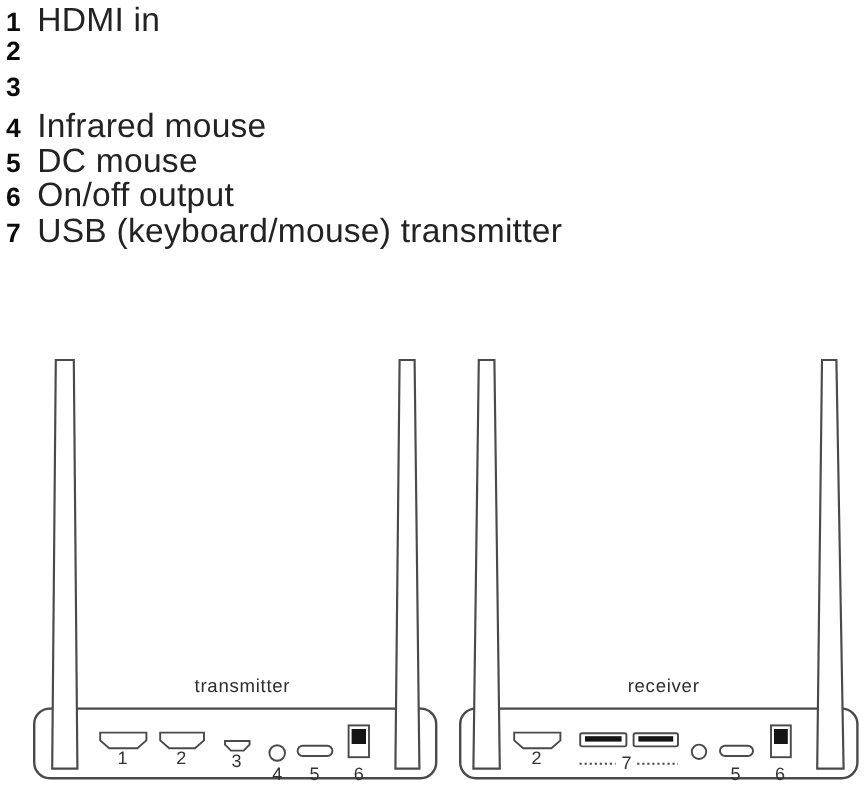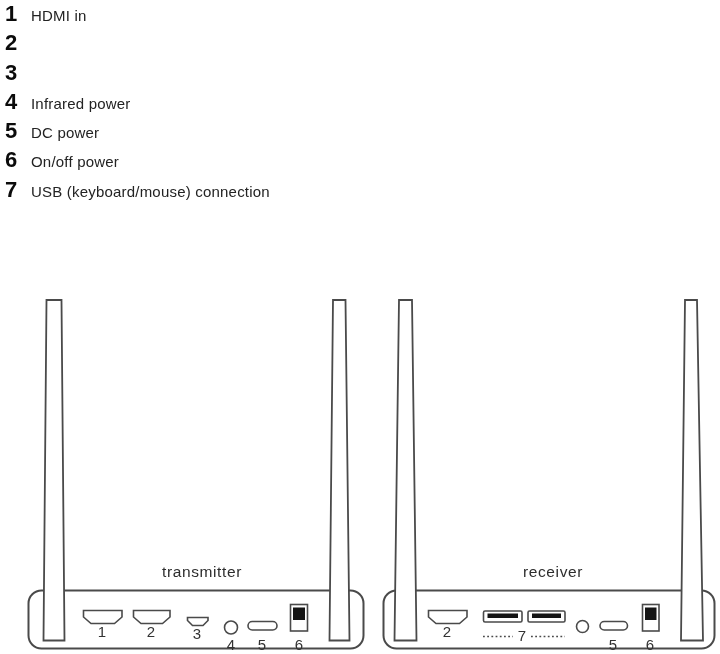--- a/index.html
+++ b/index.html
@@ -7,21 +7,21 @@
     position:relative;width:720px;height:654px;background:#ffffff;overflow:hidden;
     font-family:"Liberation Sans",sans-serif;
   }
   .legend{position:absolute;left:5px;top:1px;}
   .legend-row{display:flex;align-items:baseline;height:29.3px;}
   .legend-num{
     font-weight:700;color:#0b0b0b;font-size:22px;width:26px;flex:0 0 26px;
     letter-spacing:0.2px;
   }
   .legend-label{
-    color:#232323;font-size:15px;letter-spacing:0.2px;white-space:nowrap;
+    color:#232323;font-size:28px;letter-spacing:0.2px;white-space:nowrap;
   }
   svg{position:absolute;left:0;top:0;}
   .outline{fill:#ffffff;stroke:#4a4a4a;}
   .body-rect{stroke-width:2;}
   .antenna{stroke-width:1.8;}
   .port{stroke-width:1.6;}
   .usb-bar{fill:#141414;stroke:none;}
   .switch-knob{fill:#141414;stroke:none;}
   .dev-label{font-size:15.5px;fill:#2d2d2d;letter-spacing:0.6px;text-anchor:middle;}
   .port-num{font-size:15px;fill:#333333;text-anchor:middle;}
@@ -37,33 +37,33 @@
       <span class="legend-label">HDMI in</span>
     </div>
     <div class="legend-row">
       <span class="legend-num">2</span>
     </div>
     <div class="legend-row">
       <span class="legend-num">3</span>
     </div>
     <div class="legend-row">
       <span class="legend-num">4</span>
-      <span class="legend-label">Infrared power</span>
+      <span class="legend-label">Infrared mouse</span>
     </div>
     <div class="legend-row">
       <span class="legend-num">5</span>
-      <span class="legend-label">DC power</span>
+      <span class="legend-label">DC mouse</span>
     </div>
     <div class="legend-row">
       <span class="legend-num">6</span>
-      <span class="legend-label">On/off power</span>
+      <span class="legend-label">On/off output</span>
     </div>
     <div class="legend-row">
       <span class="legend-num">7</span>
-      <span class="legend-label">USB (keyboard/mouse) connection</span>
+      <span class="legend-label">USB (keyboard/mouse) transmitter</span>
     </div>
   </div>
 
   <svg width="720" height="654" viewBox="0 0 720 654">
 
     <g>
       <text class="dev-label" x="202" y="577">transmitter</text>
 
       <rect class="outline body-rect" x="28.5" y="590.5" width="335" height="58" rx="13"></rect>
 

